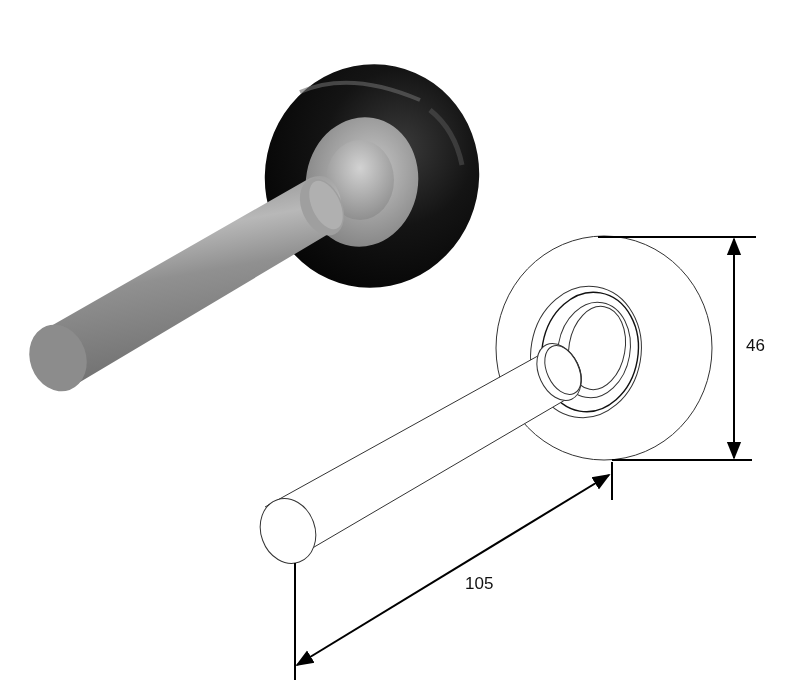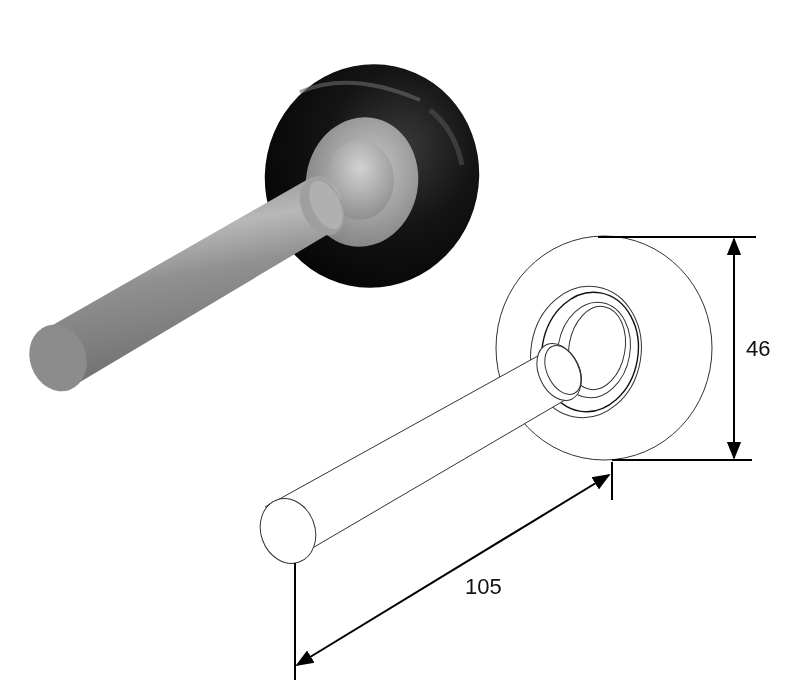--- a/index.html
+++ b/index.html
@@ -1,19 +1,19 @@
 <!DOCTYPE html>
 <html><head>
   <meta charset="utf-8">
   <style>
     html, body { margin: 0; padding: 0; background: #ffffff; }
     body { width: 800px; height: 700px; position: relative; overflow: hidden;
            font-family: "Liberation Sans", sans-serif; }
     #canvas { position: absolute; left: 0; top: 0; }
-    .dim-label { position: absolute; font-size: 22px; color: #111; font-family: "Liberation Sans", sans-serif; }
+    .dim-label { position: absolute; font-size: 17px; color: #111; font-family: "Liberation Sans", sans-serif; }
   </style>
 </head>
 <body>
 
 <svg id="canvas" width="800" height="700" viewBox="0 0 800 700">
   <defs>
     <linearGradient id="stemGrad" x1="0" y1="0" x2="0.25" y2="1">
       <stop offset="0" stop-color="#7a7a7a"></stop>
       <stop offset="0.35" stop-color="#b8b8b8"></stop>
       <stop offset="0.55" stop-color="#909090"></stop>

